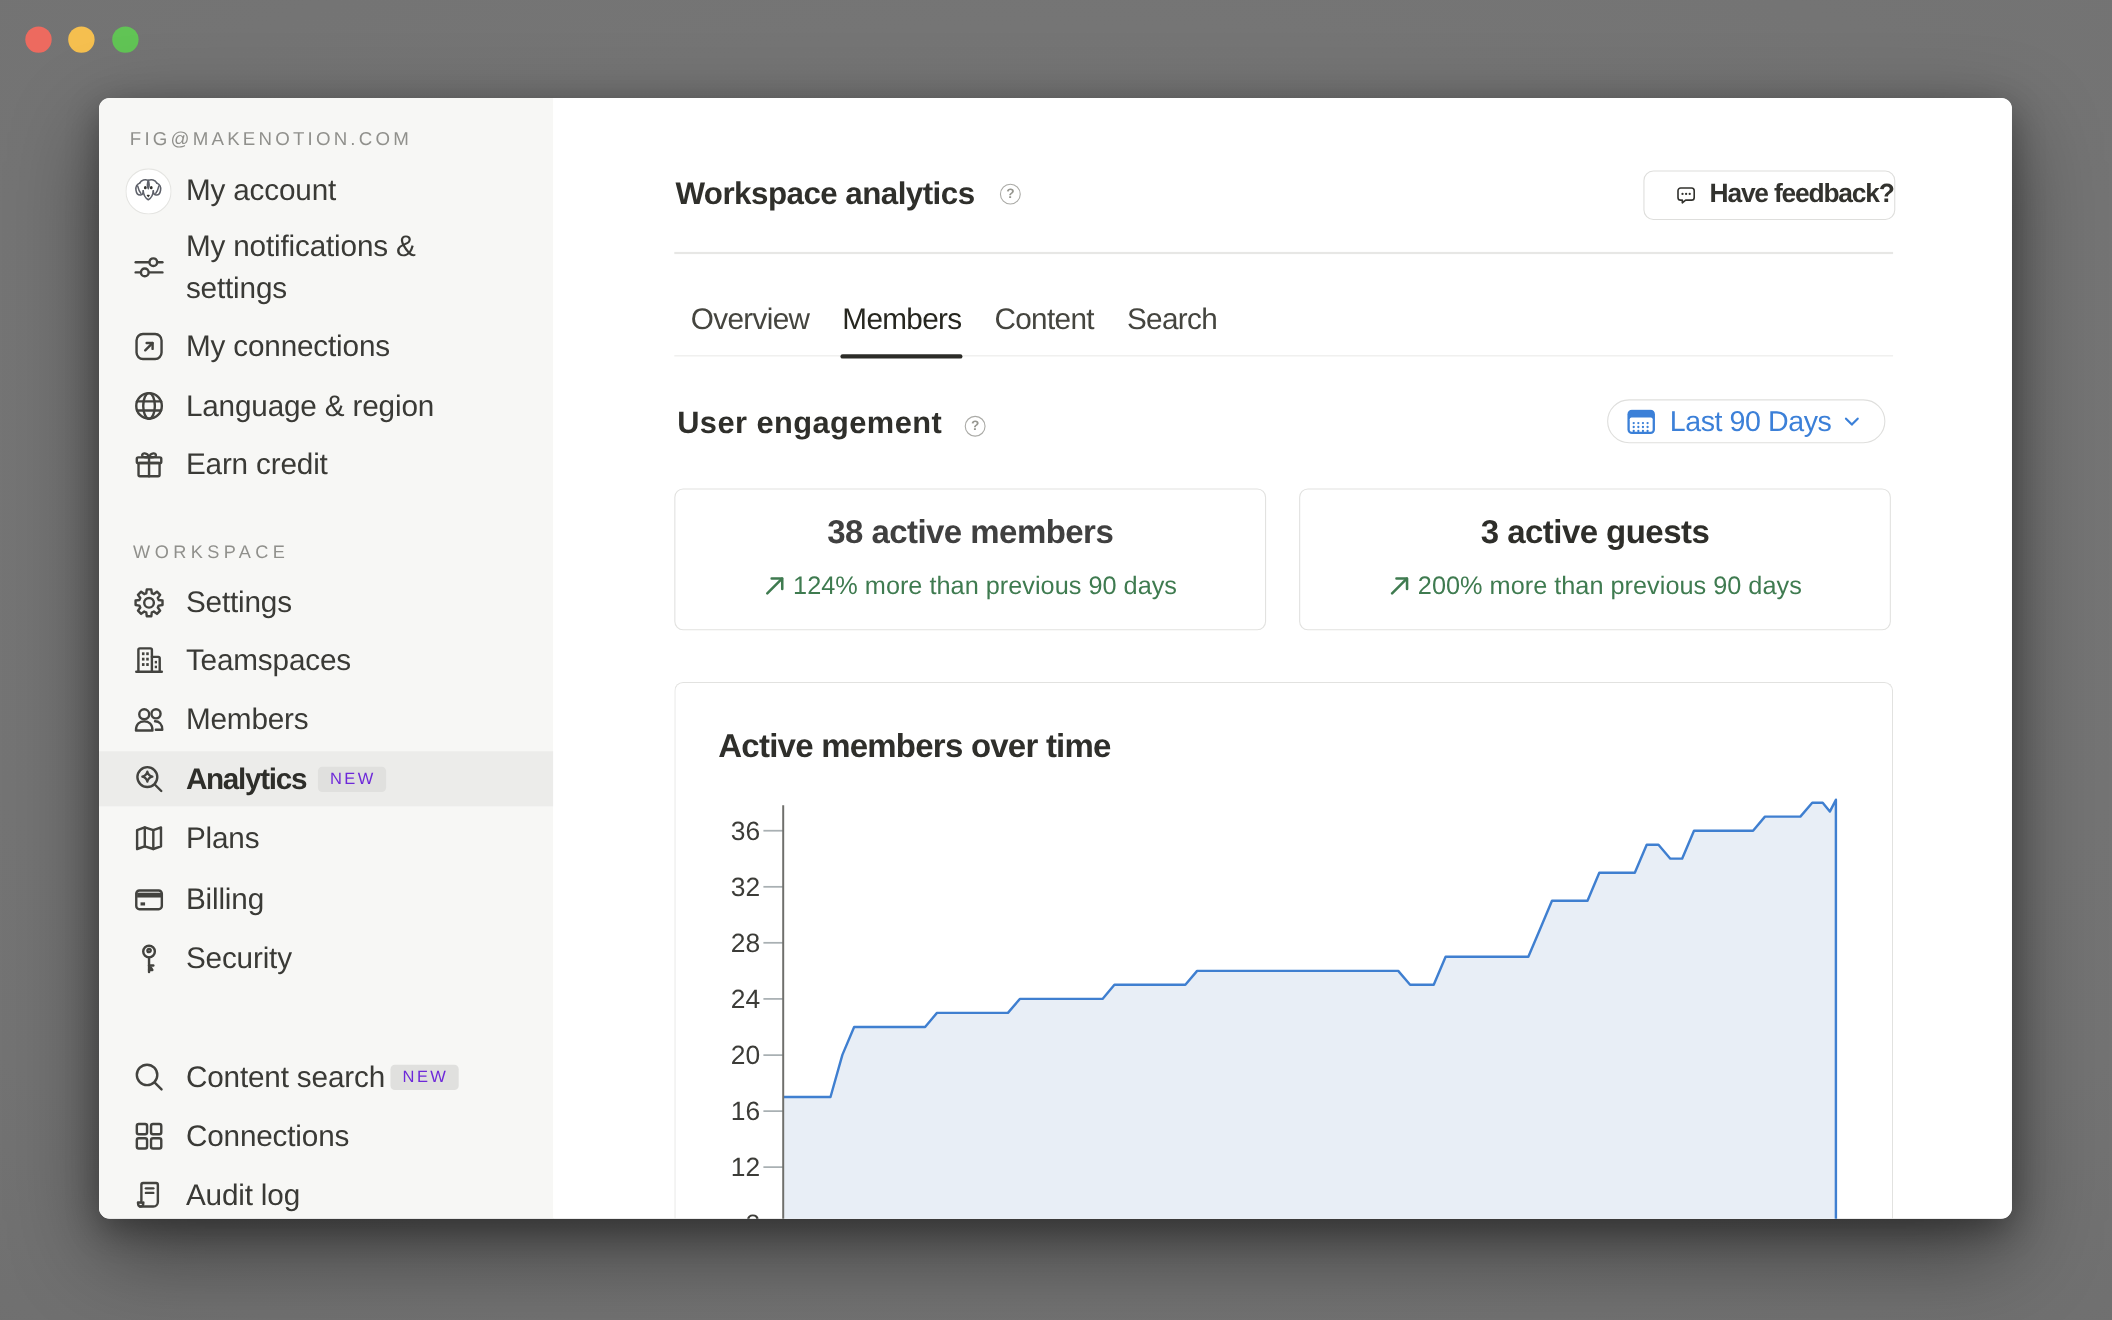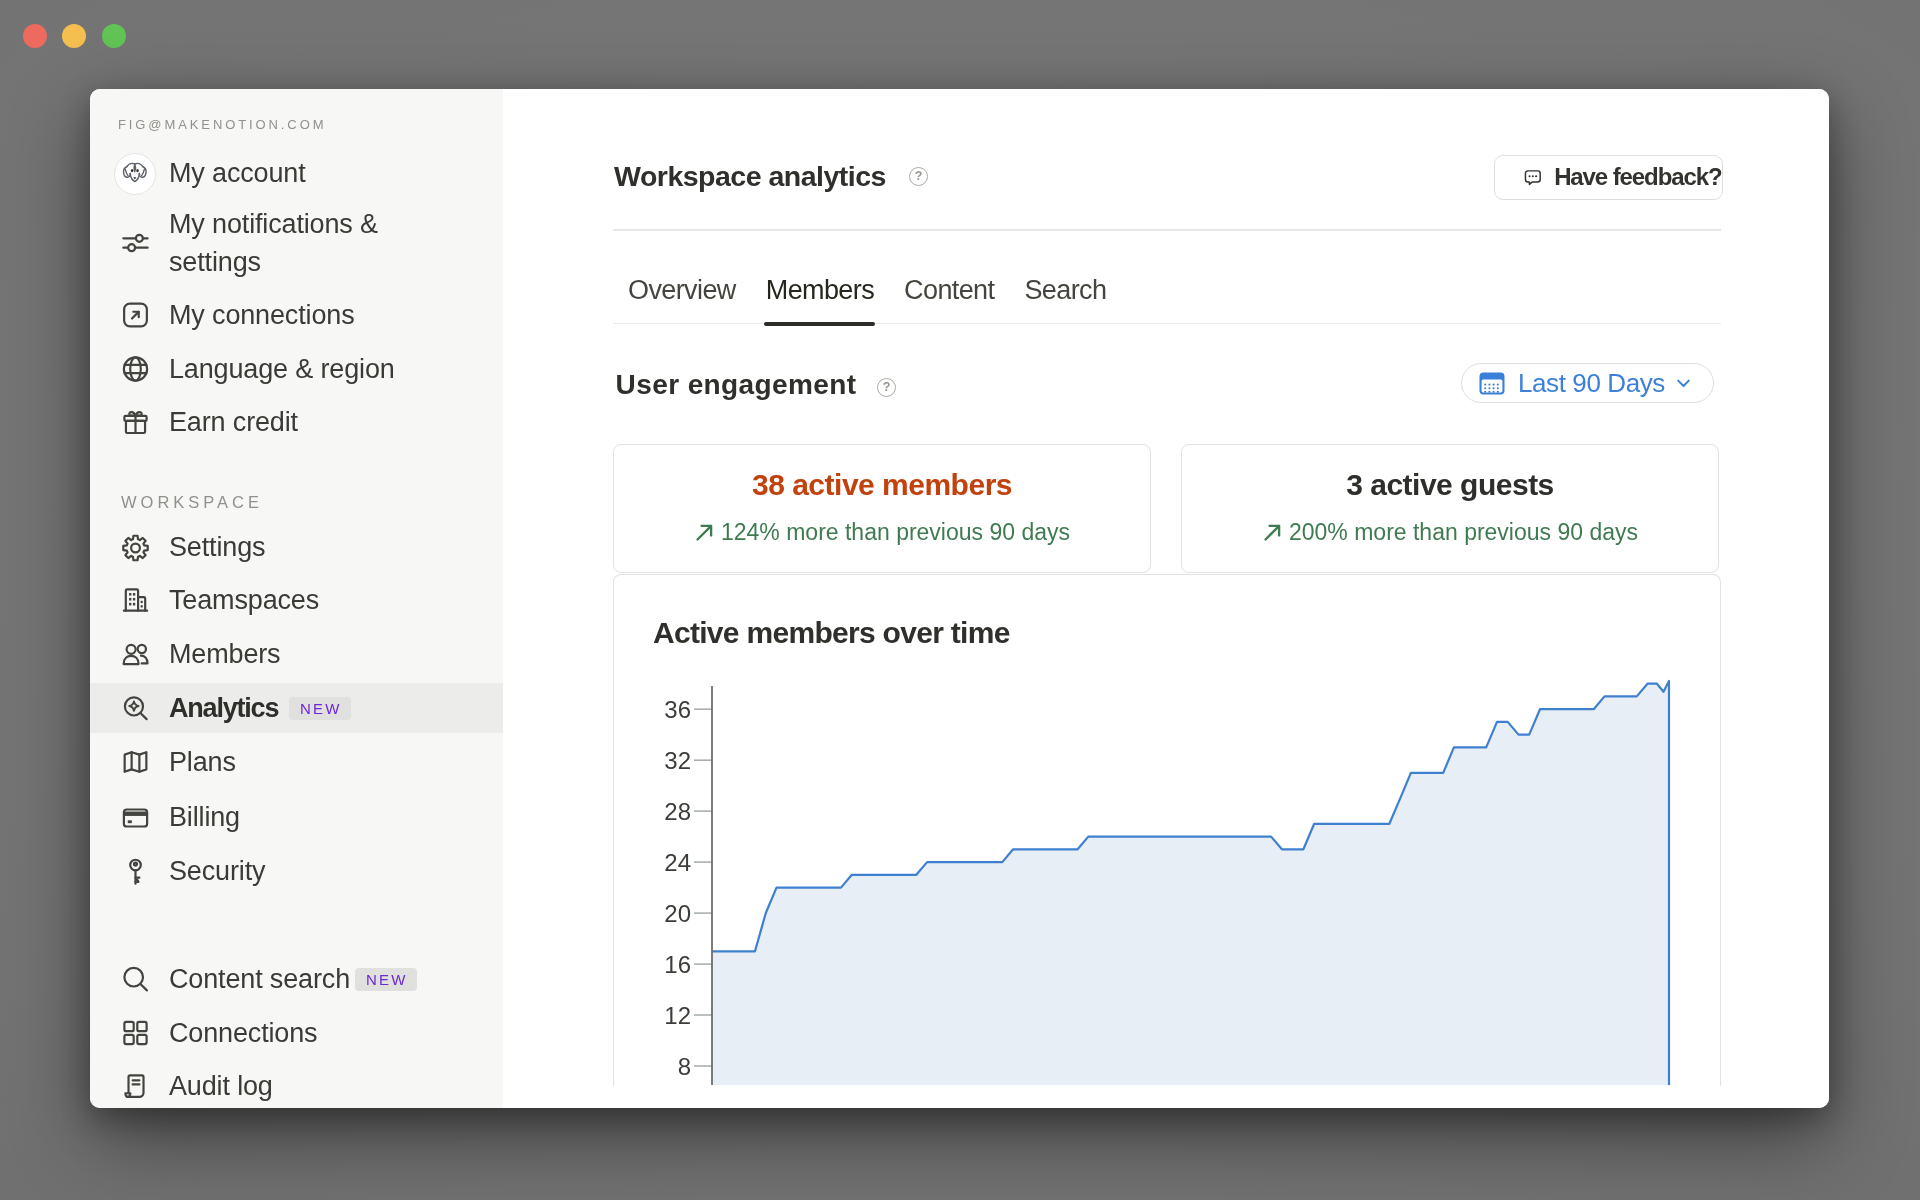--- a/index.html
+++ b/index.html
@@ -25,21 +25,21 @@
   .qcirc { position:absolute; width:19px; height:19px; border-radius:50%; border:1.5px solid #aaaaa6; color:#96968f; font-size:12.5px; font-weight:700; text-align:center; line-height:16.5px; }
 </style>
 </head>
 <body>
   <div class="dot" style="left:22.5px; background:#ed6a5f;"></div>
   <div class="dot" style="left:62px;  background:#f5bf4f;"></div>
   <div class="dot" style="left:102px; background:#61c455;"></div>
 
   <div class="window">
     <div class="sidebar">
-      <div style="position:absolute; left:28px; top:28px; font-size:13px; letter-spacing:2.9px; color:#90908c;text-align:center;">FIG@MAKENOTION.COM</div>
+      <div style="position:absolute; left:28px; top:28px; font-size:17px; letter-spacing:2.9px; color:#90908c;text-align:center;">FIG@MAKENOTION.COM</div>
 
       <div class="srow" style="top:58.5px;">
         <span class="ic" style="left:24px; width:42px; height:42px;">
           <svg width="42" height="42" viewBox="0 0 42 42" style="width:42px;height:42px;">
             <circle cx="21" cy="21" r="20.5" fill="#ffffff" stroke="#e4e4e1" stroke-width="1"></circle>
             <g stroke="#5d6069" stroke-width="1.4" fill="none" stroke-linecap="round" stroke-linejoin="round">
               <path d="M13,13.5 C14.5,10.5 18,9.8 20.8,11 C23.6,9.8 27.1,10.5 28.6,13.5"></path>
               <path d="M13,13.5 C10.6,14.5 9.2,17 9.6,19.8 C10,22.6 11.8,24.4 13.8,24.2 C15.4,24 16.4,22.4 16.2,20.4"></path>
               <path d="M11.2,16.2 C11.8,18.8 12.6,21 14,22.6"></path>
               <path d="M28.6,13.5 C31,14.5 32.4,17 32,19.8 C31.6,22.6 29.8,24.4 27.8,24.2 C26.2,24 25.2,22.4 25.4,20.4"></path>
@@ -291,21 +291,21 @@
           <circle cx="14.600000000000001" cy="19.8" r="1.05" fill="#3b80d8"></circle>
           <circle cx="18.8" cy="19.8" r="1.05" fill="#3b80d8"></circle>
         </svg>
         <span style="font-size:26px; letter-spacing:-0.4px; color:#3c80d8; margin-left:13px;">Last 90 Days</span>
         <svg width="17" height="17" viewBox="0 0 17 17" style="margin-left:10px;">
           <path d="M3.2,5.6 L8.5,11 L13.8,5.6" stroke="#3b80d8" stroke-width="2" fill="none" stroke-linecap="round" stroke-linejoin="round"></path>
         </svg>
       </div>
 
       <div style="position:absolute; left:110px; top:355.3px; width:538px; height:129px; border:1.5px solid #e2e2e0; border-radius:8px;">
-        <div style="position:absolute; top:23px; width:100%; text-align:center; font-size:30px; font-weight:700; letter-spacing:-0.5px; color:#c2410c;">38 active members</div>
+        <div style="position:absolute; top:23px; width:100%; text-align:center; font-size:30px; font-weight:700; letter-spacing:-0.5px; color:#404040;">38 active members</div>
         <div style="position:absolute; top:74px; width:100%; display:flex; justify-content:center; align-items:center; color:#3f7b50; font-size:23px; letter-spacing:0px;">
           <svg width="21" height="21" viewBox="0 0 19 19" style="flex:none;">
             <g stroke="#3f7b50" stroke-width="2.1" fill="none" stroke-linecap="round" stroke-linejoin="round">
               <line x1="3.2" y1="15.8" x2="15.3" y2="3.7"></line>
               <path d="M6.8,3.5 H15.5 V12.2"></path>
             </g>
           </svg>
           <span style="margin-left:6px;">124% more than previous 90 days</span>
         </div>
       </div>
@@ -315,21 +315,21 @@
           <svg width="21" height="21" viewBox="0 0 19 19" style="flex:none;">
             <g stroke="#3f7b50" stroke-width="2.1" fill="none" stroke-linecap="round" stroke-linejoin="round">
               <line x1="3.2" y1="15.8" x2="15.3" y2="3.7"></line>
               <path d="M6.8,3.5 H15.5 V12.2"></path>
             </g>
           </svg>
           <span style="margin-left:6px;">200% more than previous 90 days</span>
         </div>
       </div>
 
-      <div style="position:absolute; left:110px; top:485px; width:1108px; height:512px; border:1.5px solid #e2e2e0; border-bottom:none; border-radius:8px 8px 0 0;">
+      <div style="position:absolute; left:110px; top:531px; width:1108px; height:512px; border:1.5px solid #e2e2e0; border-bottom:none; border-radius:8px 8px 0 0;">
         <div style="position:absolute; left:39px; top:41px; font-size:30px; font-weight:700; letter-spacing:-0.7px; color:#2f2f2b;">Active members over time</div>
         <svg width="1106" height="510" viewBox="0 0 1106 510" style="position:absolute; left:0; top:0;">
           <path d="M98.0,376.3 L141.0,376.3 L151.8,338.0 L162.5,312.6 L227.0,312.6 L237.8,299.8 L302.3,299.8 L313.1,287.1 L388.3,287.1 L399.1,274.3 L463.6,274.3 L474.3,261.6 L657.1,261.6 L667.9,274.3 L689.4,274.3 L700.2,248.8 L775.4,248.8 L786.2,223.4 L796.9,197.9 L829.2,197.9 L839.9,172.4 L872.2,172.4 L883.0,146.9 L893.7,146.9 L904.5,159.6 L915.2,159.6 L926.0,134.2 L979.7,134.2 L990.5,121.4 L1022.7,121.4 L1033.5,108.7 L1043.0,108.7 L1049.5,116.8 L1055.0,106.0 L1055,512 L98,512 Z" fill="#e8eef6"></path>
           <path d="M98.0,376.3 L141.0,376.3 L151.8,338.0 L162.5,312.6 L227.0,312.6 L237.8,299.8 L302.3,299.8 L313.1,287.1 L388.3,287.1 L399.1,274.3 L463.6,274.3 L474.3,261.6 L657.1,261.6 L667.9,274.3 L689.4,274.3 L700.2,248.8 L775.4,248.8 L786.2,223.4 L796.9,197.9 L829.2,197.9 L839.9,172.4 L872.2,172.4 L883.0,146.9 L893.7,146.9 L904.5,159.6 L915.2,159.6 L926.0,134.2 L979.7,134.2 L990.5,121.4 L1022.7,121.4 L1033.5,108.7 L1043.0,108.7 L1049.5,116.8 L1055.0,106.0 L1055,512" fill="none" stroke="#3f7fd0" stroke-width="2.2" stroke-linejoin="round"></path>
           <line x1="80" y1="134.2" x2="98" y2="134.2" stroke="#a9b0b3" stroke-width="1.6"></line>
           <line x1="80" y1="185.2" x2="98" y2="185.2" stroke="#a9b0b3" stroke-width="1.6"></line>
           <line x1="80" y1="236.1" x2="98" y2="236.1" stroke="#a9b0b3" stroke-width="1.6"></line>
           <line x1="80" y1="287.1" x2="98" y2="287.1" stroke="#a9b0b3" stroke-width="1.6"></line>
           <line x1="80" y1="338.1" x2="98" y2="338.1" stroke="#a9b0b3" stroke-width="1.6"></line>
           <line x1="80" y1="389.1" x2="98" y2="389.1" stroke="#a9b0b3" stroke-width="1.6"></line>

